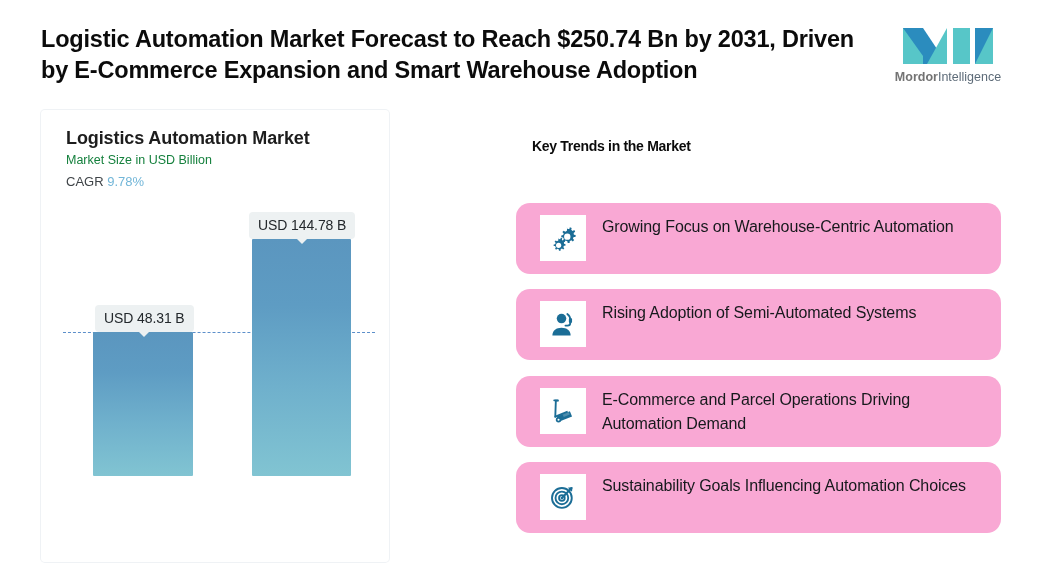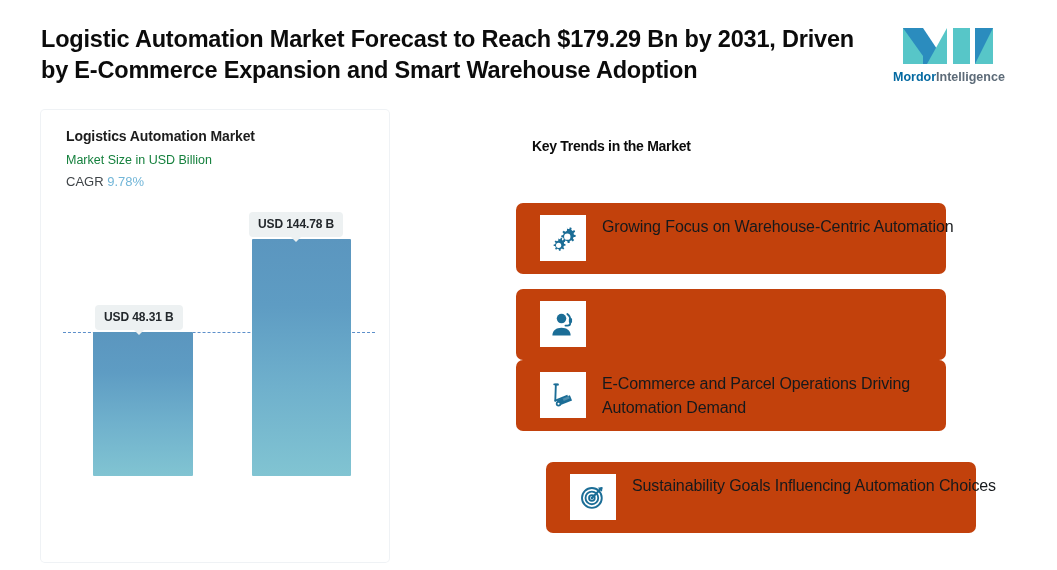--- a/index.html
+++ b/index.html
@@ -51,39 +51,39 @@
   }
   #brand-wordmark {
     position: absolute;
     left: 0;
     top: 52px;
     width: 110px;
     text-align: center;
     font-size: 12.5px;
     white-space: nowrap;
   }
-  #brand-wordmark .w1 { font-weight: bold; color: #0369a1; }
-  #brand-wordmark .w2 { font-weight: bold; color: #5d6b78; }
+  #brand-wordmark .w1 { font-weight: bold; color: #737373; }
+  #brand-wordmark .w2 { font-weight: normal; color: #5d6b78; }
 
   
   #chart-card {
     position: absolute;
     left: 41px;
     top: 110px;
     width: 348px;
     height: 452px;
     background: #ffffff;
     border-radius: 4px;
     box-shadow: 0 0 0 1px rgba(225,231,236,0.55);
   }
   #chart-title {
     position: absolute;
     left: 25px;
     top: 18px;
-    font-size: 14px;
+    font-size: 18px;
     font-weight: bold;
     color: #1d1d1d;
     letter-spacing: -0.1px;
   }
   #chart-subtitle {
     position: absolute;
     left: 25px;
     top: 43px;
     font-size: 12.5px;
     color: #15803d;
@@ -130,22 +130,22 @@
   #bar-2031 {
     left: 211px;
     width: 99px;
     height: 237px;
   }
   .value-callout {
     position: absolute;
     background: #edf1f2;
     border-radius: 4px;
     padding: 5px 9px 6px 9px;
-    font-size: 12px;
-    font-weight: bold;
+    font-size: 14px;
+    font-weight: normal;
     color: #23282c;
     white-space: nowrap;
     letter-spacing: -0.1px;
   }
   .value-callout::after {
     content: "";
     position: absolute;
     left: 50%;
     bottom: -5px;
     margin-left: -5px;
@@ -170,29 +170,29 @@
     left: 16px;
     top: 10px;
     font-size: 14px;
     font-weight: bold;
     color: #0b0b0b;
     letter-spacing: -0.3px;
   }
   .trend-card {
     position: absolute;
     left: 0;
-    width: 430px;
+    width: 485px;
     height: 71px;
-    background: #c2410c;
-    border-radius: 7px;
+    background: #f9a8d4;
+    border-radius: 14px;
   }
   #trend-card-0 { top: 75px; }
   #trend-card-1 { top: 161px; }
-  #trend-card-2 { top: 232px; }
-  #trend-card-3 { top: 334px; margin-left: 30px; }
+  #trend-card-2 { top: 248px; }
+  #trend-card-3 { top: 334px; }
 
   .trend-icon-box {
     position: absolute;
     left: 24px;
     top: 12px;
     width: 46px;
     height: 46px;
     background: #ffffff;
     display: flex;
     align-items: center;
@@ -208,21 +208,21 @@
     line-height: 24px;
     color: #16191c;
     letter-spacing: -0.1px;
   }
 </style>
 </head>
 <body>
 
 <div id="header">
 
-  <div id="page-title">Logistic Automation Market Forecast to Reach $179.29 Bn by 2031, Driven by E-Commerce Expansion and Smart Warehouse Adoption</div>
+  <div id="page-title">Logistic Automation Market Forecast to Reach $250.74 Bn by 2031, Driven by E-Commerce Expansion and Smart Warehouse Adoption</div>
 
   <div id="brand-logo">
     <div id="brand-mark">
       <svg viewBox="0 0 94 48" width="94" height="48" aria-hidden="true">
         <polygon points="2,46 2,10 22,10 46,46 26,46" fill="#2b8cbe"></polygon>
         <polygon points="2,46 2,10 22,38 22,46" fill="#57c6c8"></polygon>
         <polygon points="26,46 46,10 46,46" fill="#57c6c8"></polygon>
         <rect x="52" y="10" width="17" height="36" fill="#57c6c8"></rect>
         <polygon points="74,46 74,10 92,10 92,46" fill="#2b8cbe"></polygon>
         <polygon points="74,46 92,10 92,46" fill="#57c6c8"></polygon>
@@ -278,20 +278,21 @@
     <div class="trend-icon-box">
       <svg viewBox="0 0 30 30" width="28" height="28" aria-hidden="true">
         <g fill="#1b6d96">
           <circle cx="13.4" cy="9.2" r="5.1"></circle>
           <path d="M3.6 27.2c0-5.4 4.4-8.3 9.8-8.3s9.8 2.9 9.8 8.3z"></path>
           <path d="M19.6 4.2a7.6 7.6 0 0 1 3.2 6.2v3.4a2.9 2.9 0 0 1-2.9 2.9h-2.3" fill="none" stroke="#1b6d96" stroke-width="1.9" stroke-linecap="round"></path>
           <rect x="21.3" y="8.6" width="3.4" height="5.6" rx="1.5"></rect>
         </g>
       </svg>
     </div>
+    <div class="trend-text">Rising Adoption of Semi-Automated Systems</div>
   </div>
 
   <div class="trend-card" id="trend-card-2">
     <div class="trend-icon-box">
       <svg viewBox="0 0 30 30" width="28" height="28" aria-hidden="true">
         <g fill="#1b6d96">
           <path d="M6.4 3.0h4.0v1.9h-2.1l-0.6 17.0h-2.0l0.6-17.0z"></path>
           <rect x="4.6" y="2.6" width="5.6" height="1.9" rx="0.9"></rect>
           <path d="M8.2 21.0l14.2-5.8 2.3 5.6-14.2 5.8z"></path>
           <path d="M14.6 18.4l6.4-2.6 1.2 2.9-6.4 2.6z" fill="#ffffff" opacity="0.22"></path>

